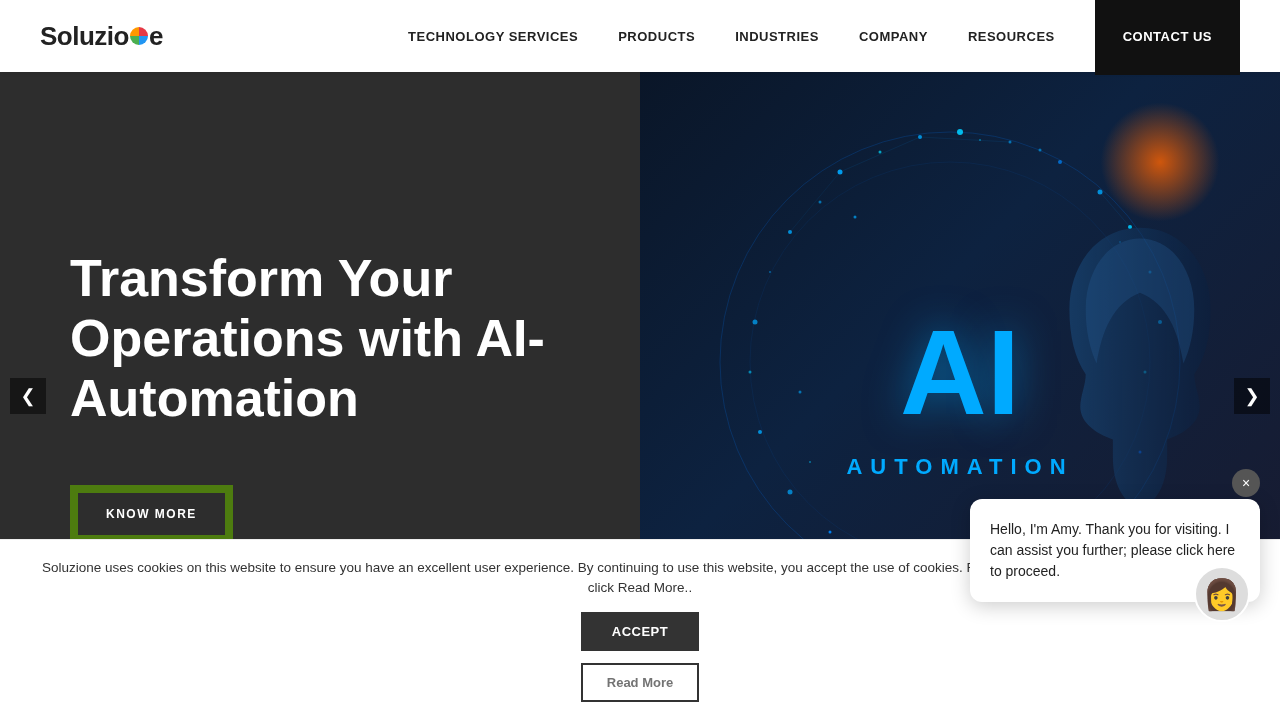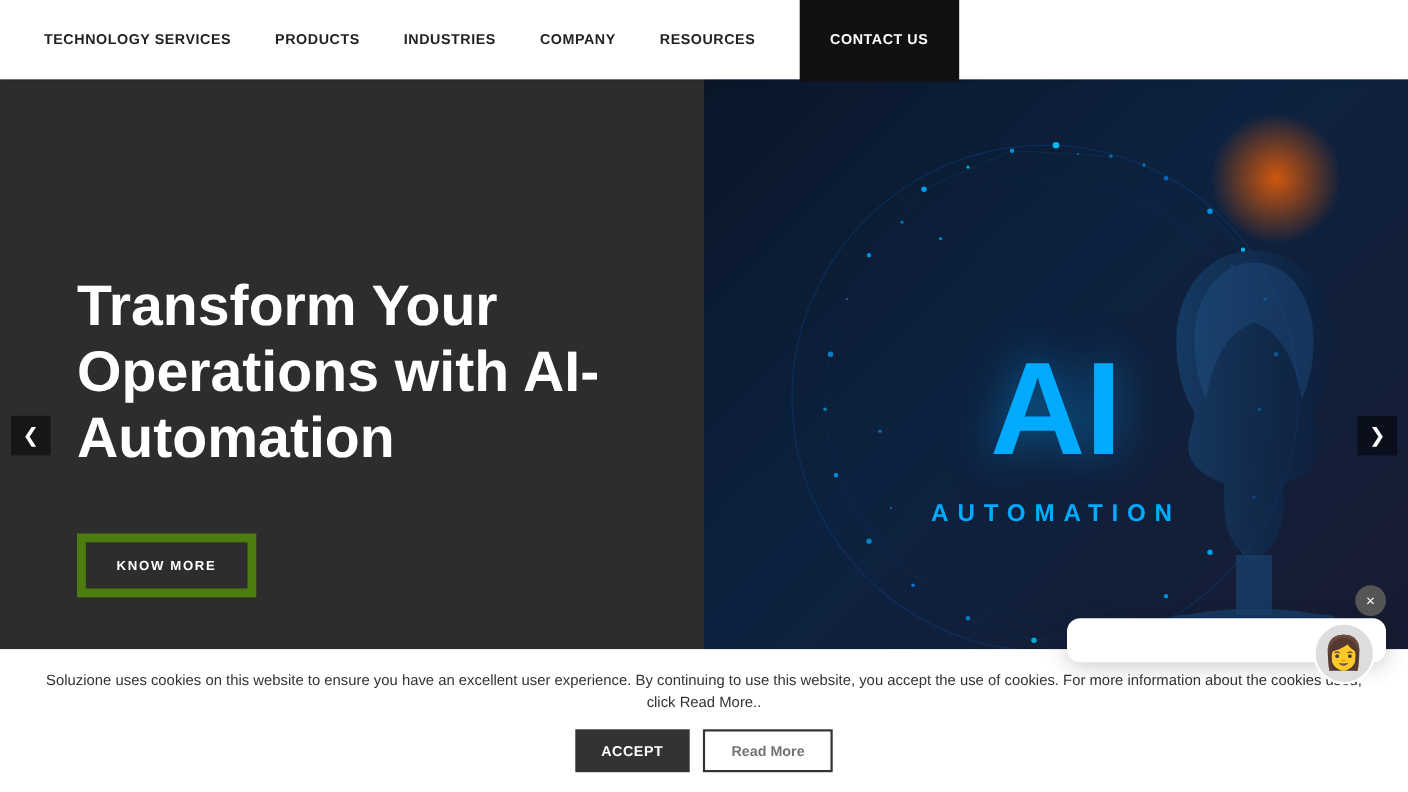--- a/index.html
+++ b/index.html
@@ -202,20 +202,21 @@
     }
     .cookie-text {
       font-size: 13.5px;
       color: #333;
       text-align: center;
       line-height: 1.5;
     }
     .cookie-buttons {
       display: flex;
       gap: 12px;
+      flex-direction: column;
     }
     .accept-btn {
       background: #333;
       color: #fff;
       border: none;
       padding: 12px 24px;
       font-size: 13px;
       font-weight: 600;
       letter-spacing: 0.5px;
       cursor: pointer;
@@ -282,20 +283,25 @@
       color: #fff;
       font-size: 14px;
       cursor: pointer;
       border: none;
     }
   </style>
 </head>
 <body>
 
 <nav class="navbar">
+  <div class="nav-logo">
+    <span class="logo-text">
+      Soluzio<span class="logo-o"></span>e
+    </span>
+  </div>
   <ul class="nav-links">
     <li>
       <a href="#">TECHNOLOGY SERVICES</a>
     </li>
     <li>
       <a href="#">PRODUCTS</a>
     </li>
     <li>
       <a href="#">INDUSTRIES</a>
     </li>
@@ -405,20 +411,21 @@
         <span class="ai-big-text">AI</span>
         <span class="automation-label">AUTOMATION</span>
       </div>
     </div>
   </div>
 </section>
 
 <div class="chat-widget">
   <div class="chat-bubble">
     <button class="chat-close">×</button>
+    <p class="chat-bubble-text">Hello, I'm Amy. Thank you for visiting. I can assist you further; please click here to proceed.</p>
     <div class="chat-avatar-container">
       <span class="chat-avatar-icon">👩</span>
     </div>
   </div>
 </div>
 
 <div class="cookie-banner">
   <p class="cookie-text">Soluzione uses cookies on this website to ensure you have an excellent user experience. By continuing to use this website, you accept the use of cookies. For more information about the cookies used, click Read More..</p>
   <div class="cookie-buttons">
     <button class="accept-btn">ACCEPT</button>

